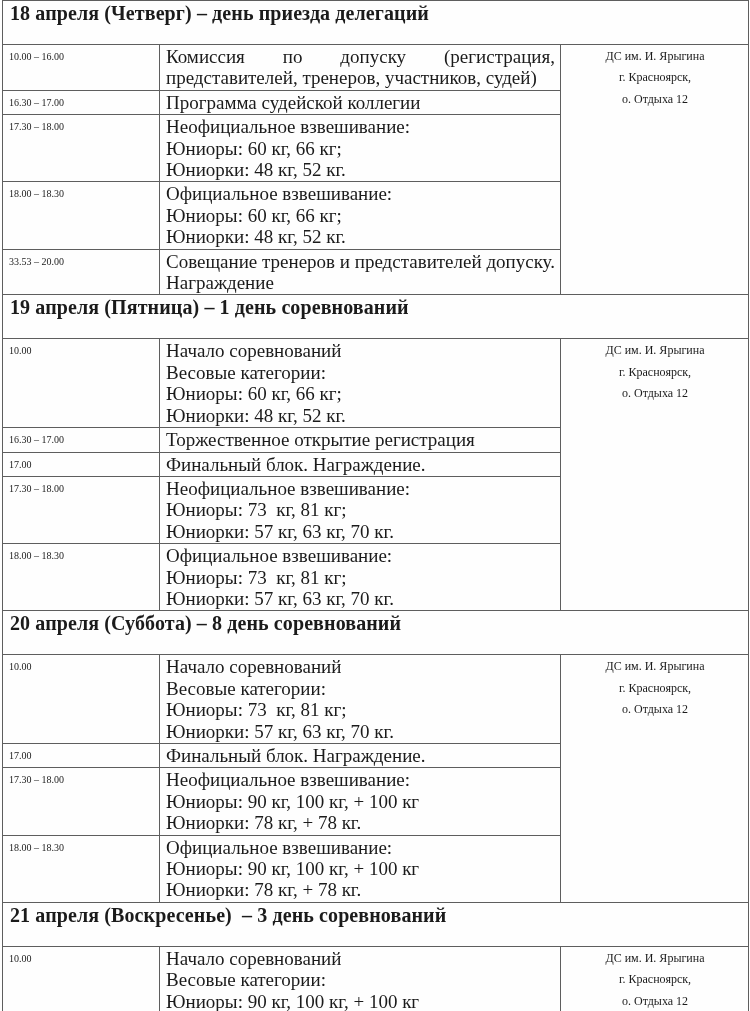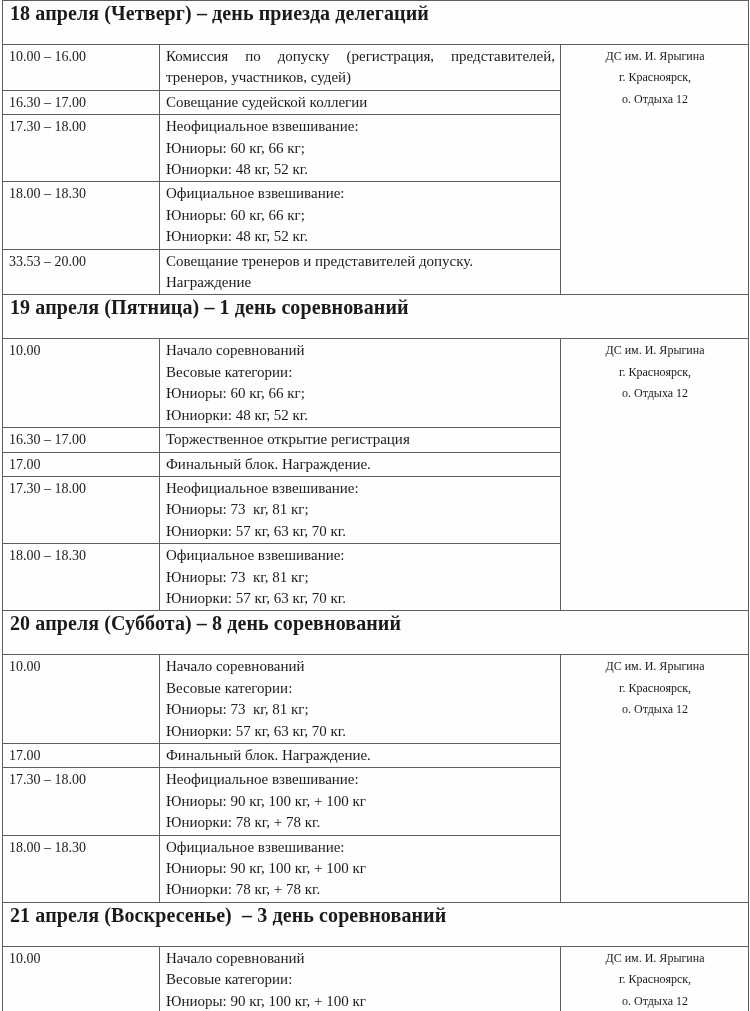--- a/index.html
+++ b/index.html
@@ -61,25 +61,25 @@
     font-weight: bold;
     font-size: 20px;
     line-height: 22px;
     padding: 1px 6px 20px 7px;
     letter-spacing: 0.1px;
     white-space: pre;
   }
 
   td.time-cell {
     white-space: nowrap;
-    font-size: 14px;
+    font-size: 10px;
   }
 
   td.event-cell {
-    font-size: 15px;
+    font-size: 19px;
   }
 
   td.event-cell .ln {
     display: block;
     white-space: pre-wrap;
   }
 
   td.event-cell.italic .ln,
   .ln.italic {
   }
@@ -127,21 +127,21 @@
           <td class="event-cell justify"><span class="ln">Комиссия по допуску (регистрация, представителей, тренеров, участников, судей)</span></td>
           <td rowspan="5" class="venue-cell">
             <span class="ln">ДС им. И. Ярыгина</span>
             <span class="ln">г. Красноярск,</span>
             <span class="ln">о. Отдыха 12</span>
           </td>
         </tr>
         <tr>
           <td class="time-cell">16.30 – 17.00</td>
           <td class="event-cell">
-            <span class="ln">Совещание судейской коллегии</span>
+            <span class="ln">Программа судейской коллегии</span>
           </td>
         </tr>
         <tr>
           <td class="time-cell">17.30 – 18.00</td>
           <td class="event-cell italic">
             <span class="ln">Неофициальное взвешивание:</span>
             <span class="ln">Юниоры: 60 кг, 66 кг;</span>
             <span class="ln">Юниорки: 48 кг, 52 кг.</span>
           </td>
         </tr>

